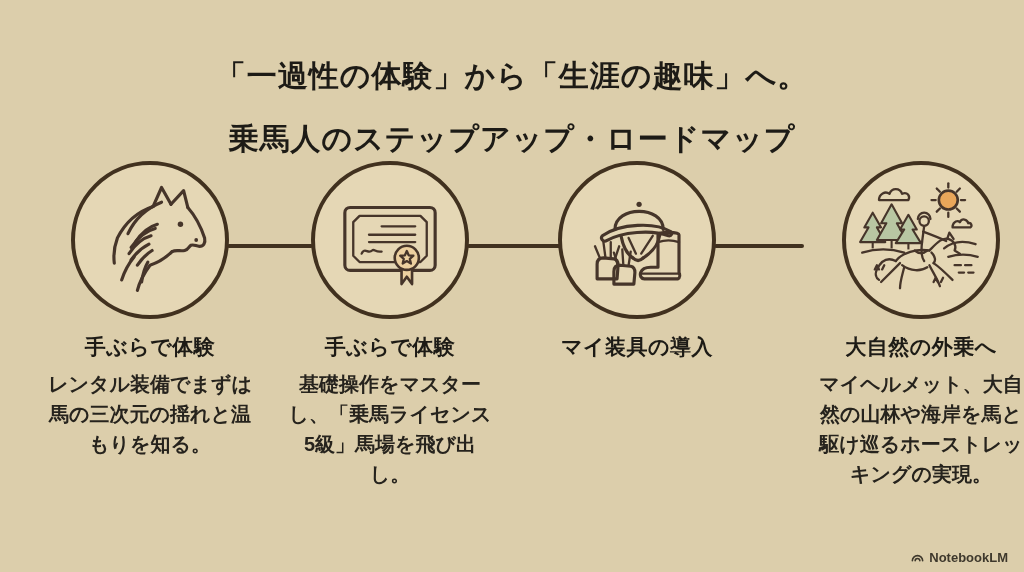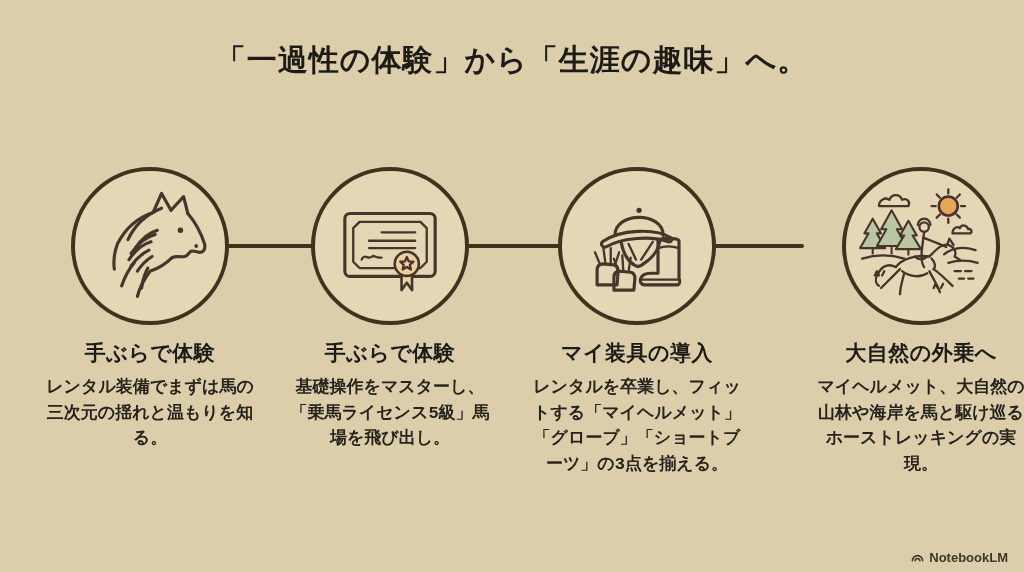--- a/index.html
+++ b/index.html
@@ -18,27 +18,27 @@
     position:absolute;
     top:36px;left:0;right:0;
     text-align:center;
   }
   .title-line{
     font-size:30px;
     font-weight:800;
     letter-spacing:1px;
     line-height:47px;
     color:#1d1b16;
+    margin-top:16px;
   }
   
   .step{
     position:absolute;
-    top:167px;
+    top:161px;
     text-align:center;
-    font-family:Liberation Mono, monospace;
   }
   .step-1{left:38px;width:224px;}
   .step-2{left:278px;width:224px;}
   .step-3{left:525px;width:224px;text-align:center;}
   .step-4{left:768px;width:224px;margin-left:41px;}
   .icon-circle{
     width:158px;height:158px;
     margin:0 auto;
     border:4px solid #41311f;
     border-radius:50%;
@@ -59,21 +59,21 @@
   .step-heading{
     margin-top:14px;
     font-size:21px;
     font-weight:800;
     color:#1d1b16;
     letter-spacing:0.5px;
   }
   .step-body{
     margin:8px auto 0;
     width:212px;
-    font-size:17px;
+    font-size:20px;
     font-weight:600;
     line-height:1.5;
     color:#26231d;
   }
   .footer-brand{
     position:absolute;
     right:16px;bottom:7px;
     display:flex;align-items:flex-start;gap:4px;
     font-size:13px;
     font-weight:600;
@@ -87,20 +87,21 @@
   .tree{fill:#b8c6a2;stroke:#46352a;stroke-width:2;stroke-linejoin:round;}
   .sun{fill:#e9a65a;stroke:#46352a;stroke-width:2.5;}
 </style>
 </head>
 <body>
 
 <div class="canvas">
 
   <div class="title-block">
     <div class="title-line">「一過性の体験」から「生涯の趣味」へ。</div>
+    <div class="title-line">乗馬人のステップアップ・ロードマップ</div>
   </div>
 
   <div class="connector connector-1"></div>
   <div class="connector connector-2"></div>
   <div class="connector connector-3"></div>
 
   <div class="step step-1">
     <div class="icon-circle">
       <span>
         <svg viewBox="0 0 120 120">
@@ -170,21 +171,20 @@
           <path class="ink-thin" d="M47,84 L46,69"></path>
           <path class="ink-thin" d="M52,84 L54,71"></path>
 
           <path class="ink" d="M80,55 C80,52 100,52 100,55 L100,91 C101,93 101,96 99,97 L67,97 C64,97 62.5,94 63.5,91 C65,87 69,86 73,86 L80,86 Z"></path>
           <path class="ink-thin" d="M64,92 H100"></path>
           <path class="ink-thin" d="M80,62 C86,60 94,60 100,62"></path>
         </svg>
       </span>
     </div>
     <div class="step-heading">マイ装具の導入</div>
-    <div class="step-body">レンタルを卒業し、フィットする「マイヘルメット」「グローブ」「ショートブーツ」の3点を揃える。</div>
   </div>
 
   <div class="step step-4">
     <div class="icon-circle">
       <span>
         <svg viewBox="0 0 120 120">
 
           <circle class="sun" cx="86" cy="22" r="9"></circle>
           <g class="ink-thin">
             <path d="M86,6 L86,10"></path>

